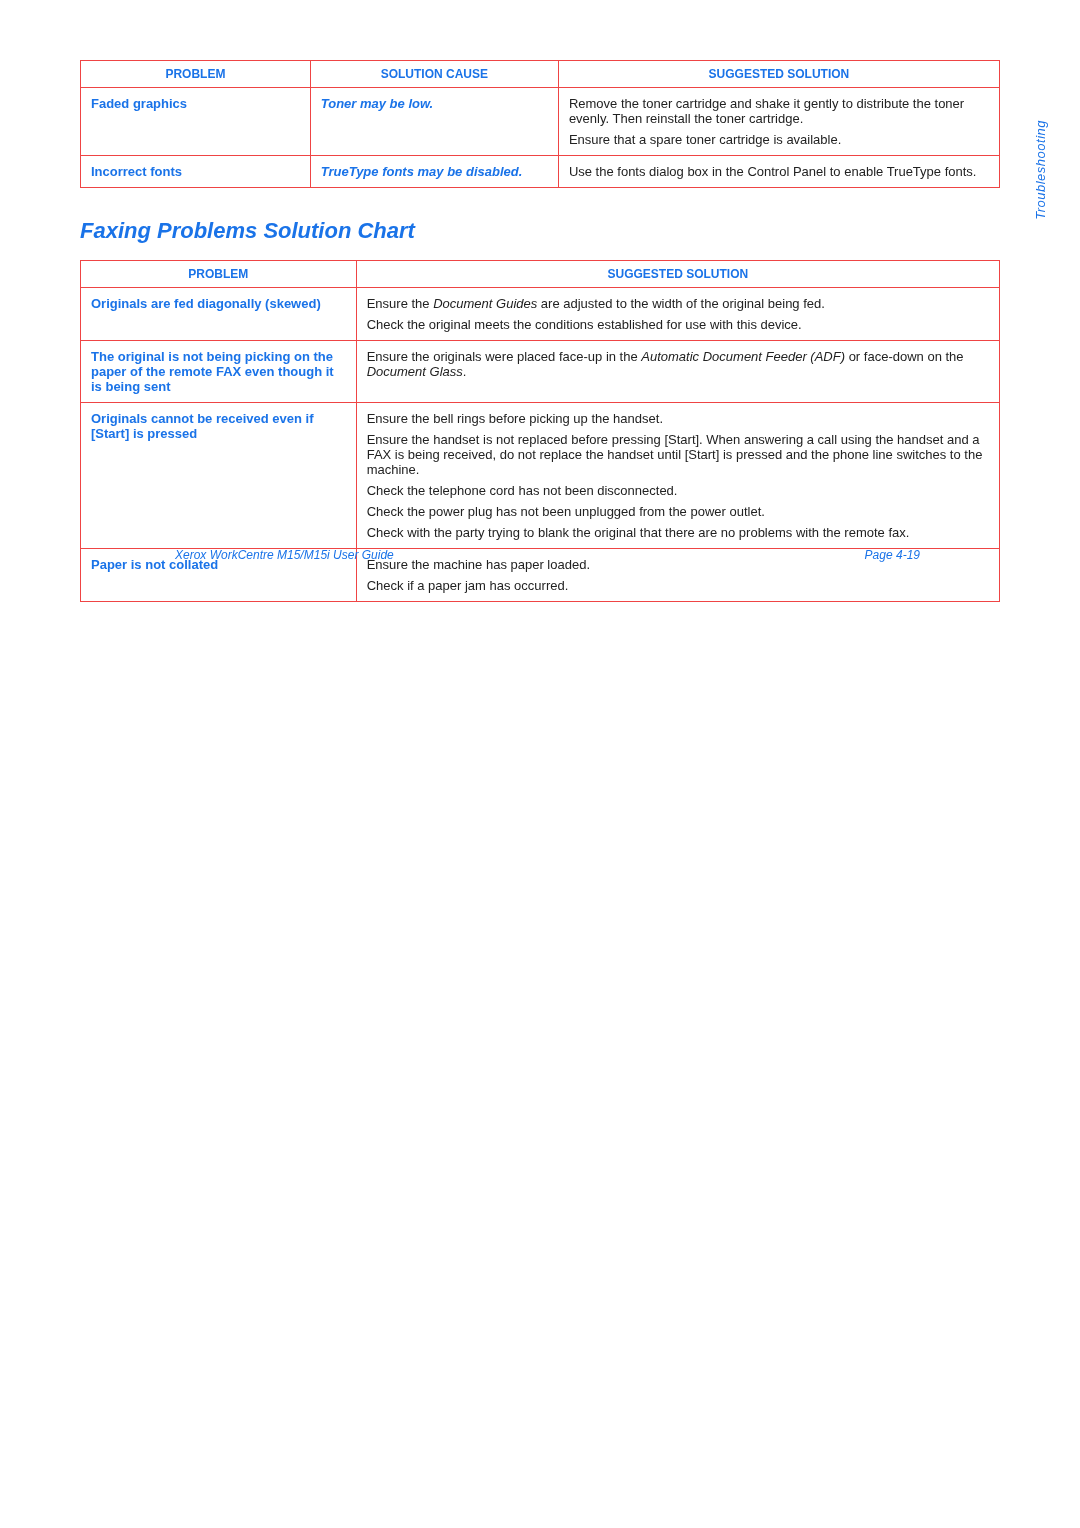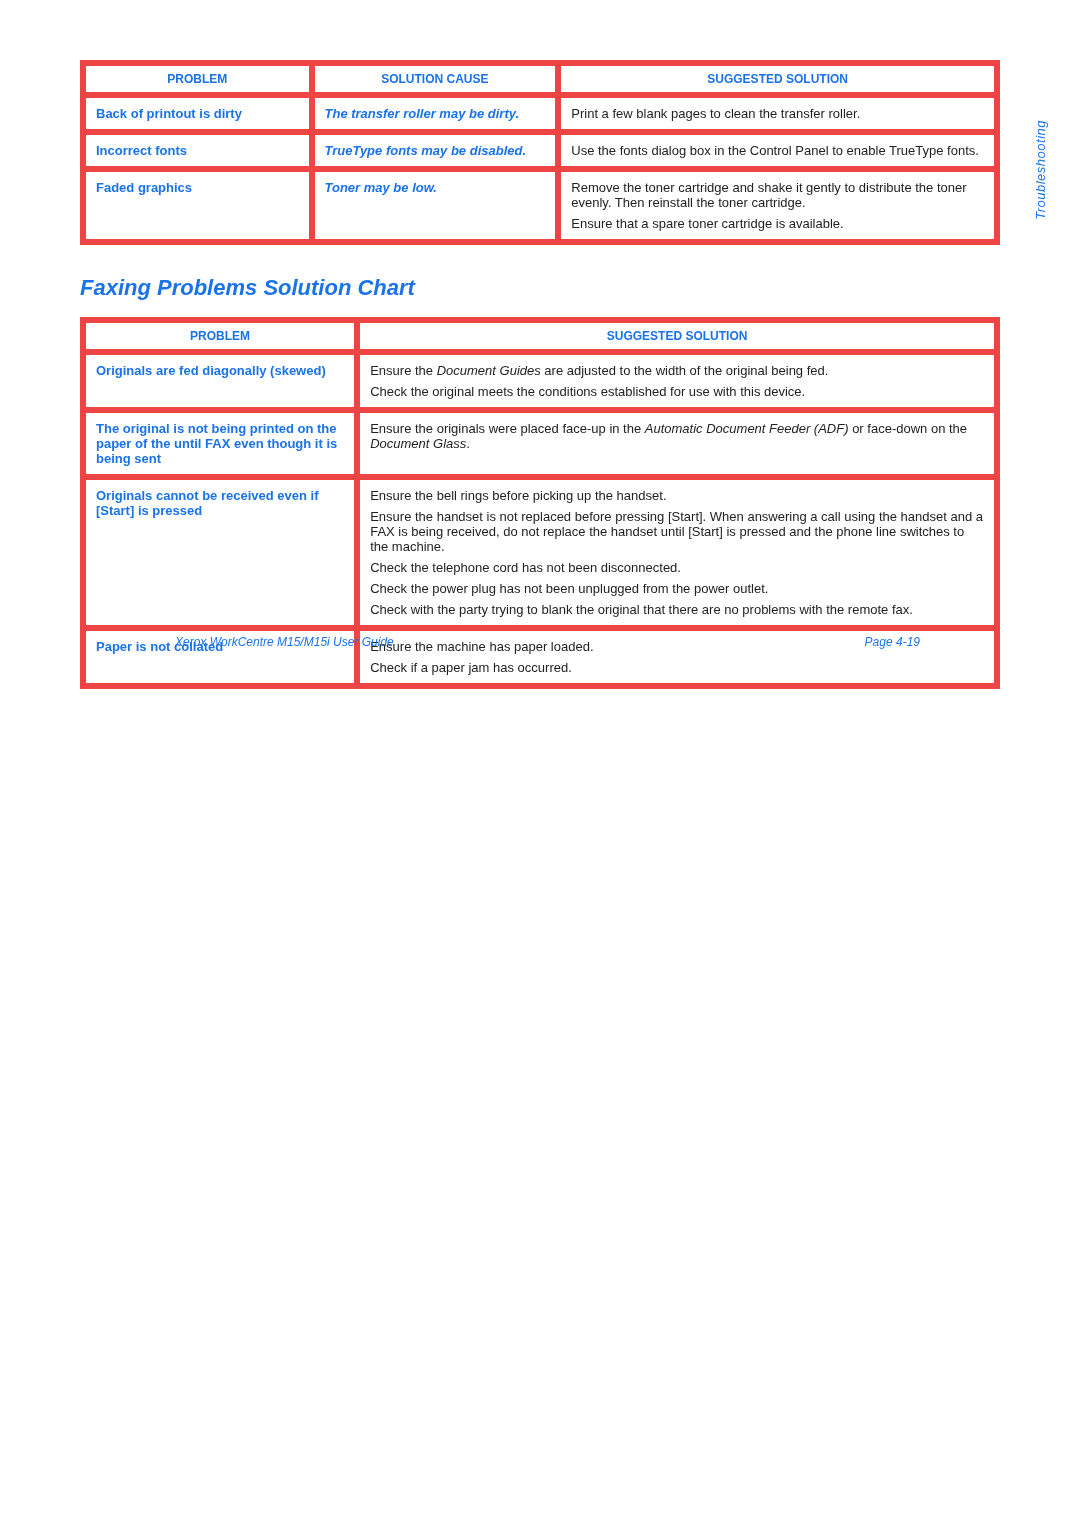--- a/index.html
+++ b/index.html
@@ -32,21 +32,21 @@
     }
 
     
     table {
       width: 100%;
       border-collapse: collapse;
       margin-bottom: 30px;
     }
 
     table td, table th {
-      border: 6px solid #ef4444;
+      border: 1px solid #ef4444;
       padding: 8px 10px;
       vertical-align: top;
       font-size: 13px;
     }
 
     .col-header {
       color: #1a73e8;
       font-weight: bold;
       font-size: 12px;
       text-align: center;
@@ -120,39 +120,34 @@
 
   <table class="print-table">
     <thead>
       <tr>
         <th class="col-header col-problem">PROBLEM</th>
         <th class="col-header col-cause">SOLUTION CAUSE</th>
         <th class="col-header col-solution">SUGGESTED SOLUTION</th>
       </tr>
     </thead>
     <tbody id="print-table-body">
-    <tr>
-          <td class="problem-cell">Back of printout is dirty</td>
-          <td class="cause-cell">The transfer roller may be dirty.</td>
-          <td class="solution-cell">Print a few blank pages to clean the transfer roller.</td>
+        <tr>
+          <td class="problem-cell">Faded graphics</td>
+          <td class="cause-cell">Toner may be low.</td>
+          <td class="solution-cell">
+            <div class="multi-para">
+              <div>Remove the toner cartridge and shake it gently to distribute the toner evenly. Then reinstall the toner cartridge.</div>
+              <div>Ensure that a spare toner cartridge is available.</div>
+            </div>
+          </td>
         </tr>
         <tr>
           <td class="problem-cell">Incorrect fonts</td>
           <td class="cause-cell">TrueType fonts may be disabled.</td>
           <td class="solution-cell">Use the fonts dialog box in the Control Panel to enable TrueType fonts.</td>
-        </tr>
-        <tr>
-          <td class="problem-cell">Faded graphics</td>
-          <td class="cause-cell">Toner may be low.</td>
-          <td class="solution-cell">
-            <div class="multi-para">
-              <div>Remove the toner cartridge and shake it gently to distribute the toner evenly. Then reinstall the toner cartridge.</div>
-              <div>Ensure that a spare toner cartridge is available.</div>
-            </div>
-          </td>
         </tr>
       </tbody>
   </table>
 
   <div class="section-title">Faxing Problems Solution Chart</div>
 
   <table class="fax-table">
     <thead>
       <tr>
         <th class="col-header col-problem">PROBLEM</th>
@@ -163,21 +158,21 @@
     <tr>
           <td class="problem-cell">Originals are fed diagonally (skewed)</td>
           <td class="solution-cell">
             <div class="multi-para">
               <div>Ensure the <em>Document Guides</em> are adjusted to the width of the original being fed.</div>
               <div>Check the original meets the conditions established for use with this device.</div>
             </div>
           </td>
         </tr>
         <tr>
-          <td class="problem-cell">The original is not being printed on the paper of the until FAX even though it is being sent</td>
+          <td class="problem-cell">The original is not being picking on the paper of the remote FAX even though it is being sent</td>
           <td class="solution-cell">
             <div class="multi-para">
               <div>Ensure the originals were placed face-up in the <em>Automatic Document Feeder (ADF)</em> or face-down on the <em>Document Glass</em>.</div>
             </div>
           </td>
         </tr>
         <tr>
           <td class="problem-cell">Originals cannot be received even if [Start] is pressed</td>
           <td class="solution-cell">
             <div class="multi-para">

